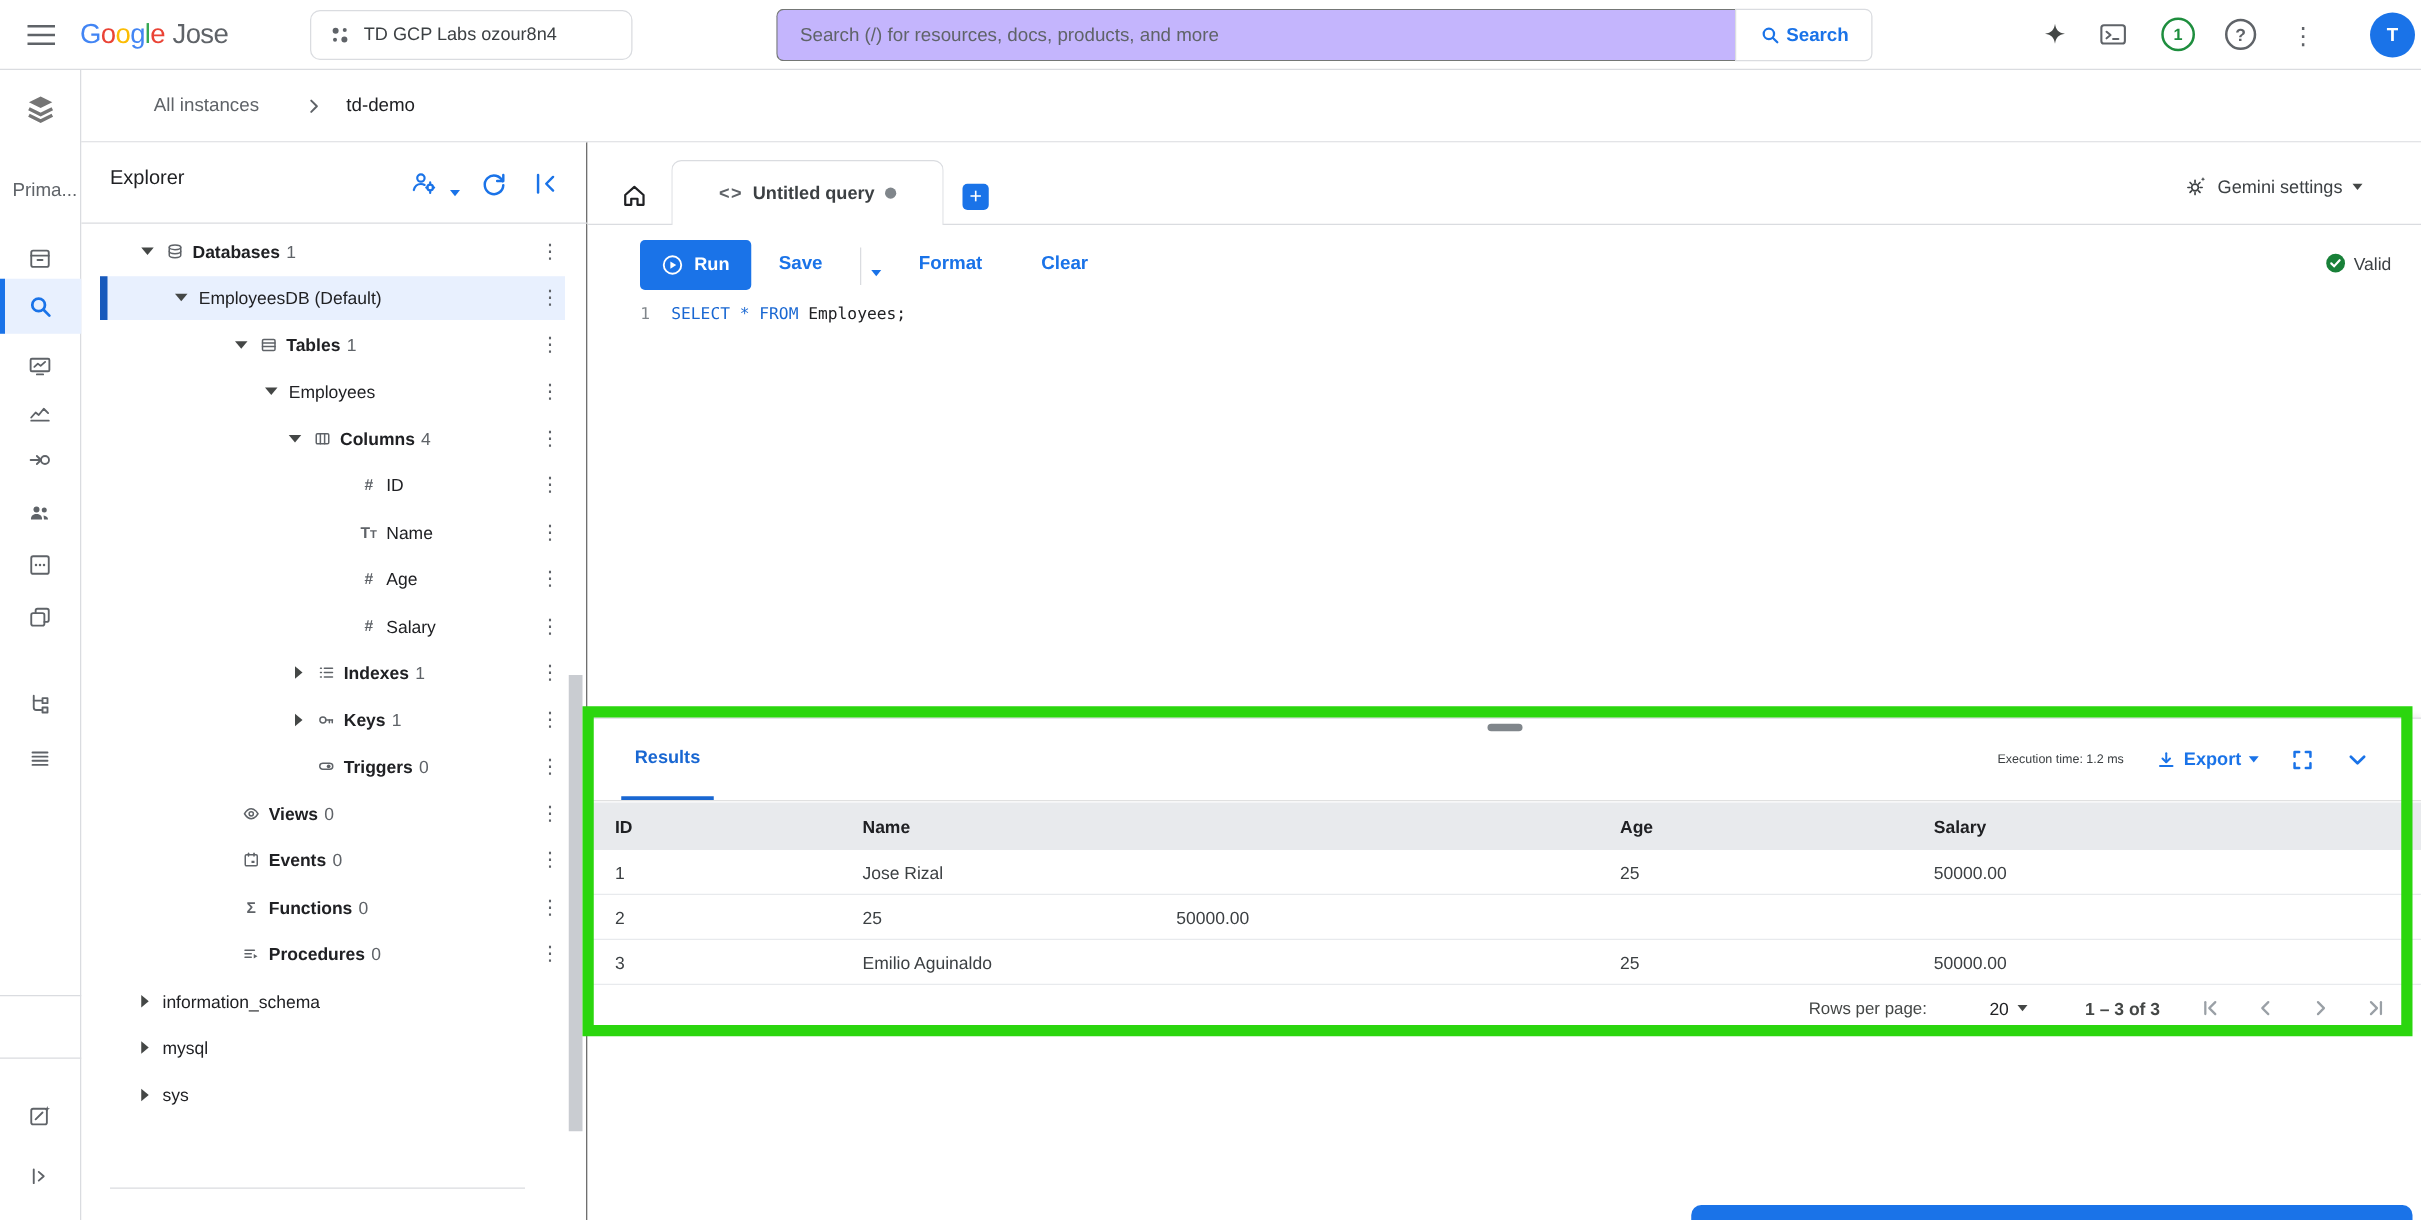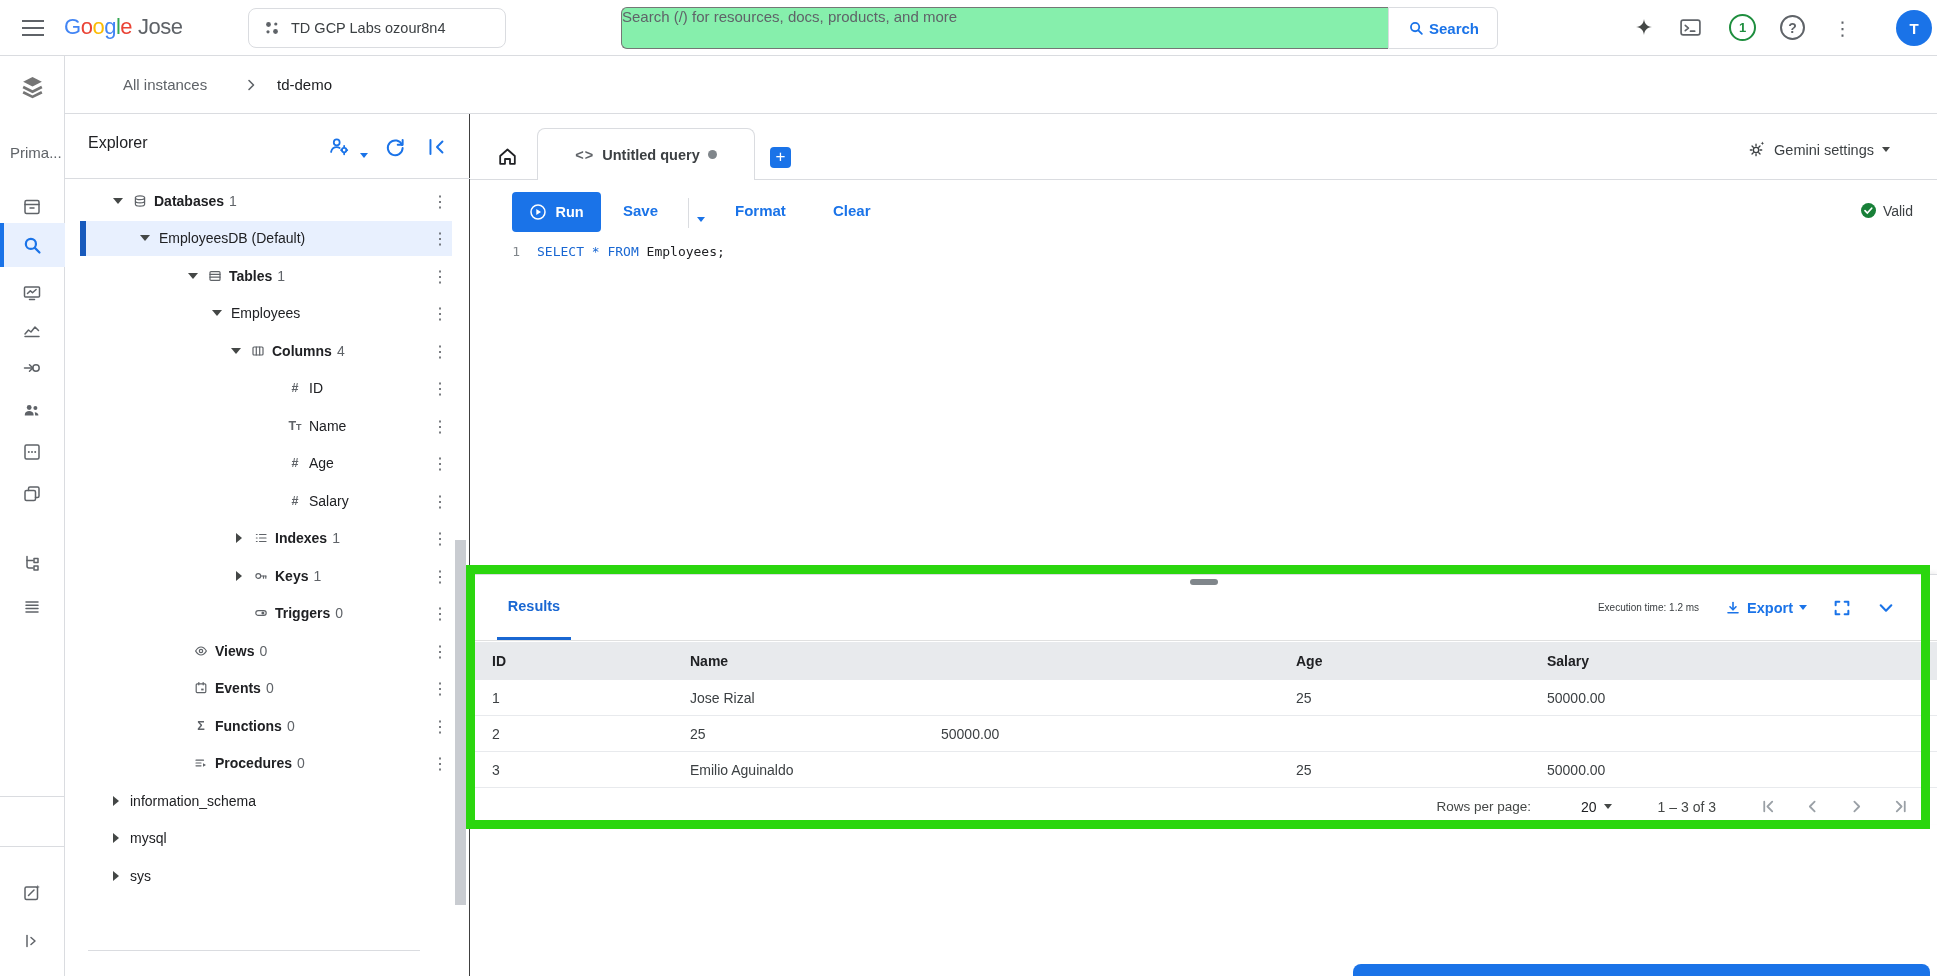--- a/index.html
+++ b/index.html
@@ -11,22 +11,22 @@
   svg.fill { fill:#5f6368; stroke:none; }
 
   
   #topbar { position:absolute; left:0; top:0; width:1937px; height:56px; background:#fff; border-bottom:1px solid #dadce0; z-index:5;}
   .ham { position:absolute; left:22px; top:20px; width:22px; height:16px; cursor:pointer; }
   .ham i { display:block; height:2px; background:#5f6368; margin-bottom:5px; }
   .logo { position:absolute; left:64px; top:14px; font-size:22px; letter-spacing:-.5px; white-space:nowrap; }
   .logo .cl { color:#5f6368; margin-left:6px; }
   .projbtn { position:absolute; left:248px; top:8px; width:258px; height:40px; border:1px solid #dadce0; border-radius:8px;
     display:flex; align-items:center; gap:10px; padding:0 14px; font-size:14.5px; color:#3c4043; background:#fff; cursor:pointer; }
-  .searchbox { position:absolute; left:621px; top:7px; width:767px; height:42px; background:#86efac; border:1px solid #747775;
-    border-right:none; border-radius:6px 0 0 6px; display:flex; color:#5f6368; font-size:15px; }
+  .searchbox { position:absolute; left:621px; top:7px; width:767px; height:42px; background:#c4b5fd; border:1px solid #747775;
+    border-right:none; border-radius:6px 0 0 6px; display:flex; align-items:center; padding-left:18px; color:#5f6368; font-size:15px; }
   .searchbtn { position:absolute; left:1388px; top:7px; width:110px; height:42px; background:#fff; border:1px solid #dadce0;
     border-radius:0 6px 6px 0; display:flex; align-items:center; justify-content:center; gap:4px; color:#1a73e8; font-size:15px; font-weight:600; cursor:pointer; }
   .tico { position:absolute; top:16px; cursor:pointer; }
   .notif { position:absolute; left:1729px; top:14px; width:27px; height:27px; border:2px solid #1e8e3e; border-radius:50%;
     color:#1e8e3e; font-size:13px; font-weight:700; display:flex; align-items:center; justify-content:center; cursor:pointer; }
   .help { position:absolute; left:1780px; top:15px; width:25px; height:25px; border:2px solid #5f6368; border-radius:50%;
     color:#5f6368; font-size:14px; font-weight:700; display:flex; align-items:center; justify-content:center; cursor:pointer; }
   .kebabtop { position:absolute; left:1833px; top:17px; font-size:19px; color:#5f6368; cursor:pointer; }
   .avatar { position:absolute; left:1896px; top:10px; width:36px; height:36px; border-radius:50%; background:#1a73e8;
     color:#fff; font-size:15px; font-weight:600; display:flex; align-items:center; justify-content:center; cursor:pointer; }
@@ -110,21 +110,21 @@
   .exportbtn { display:flex; align-items:center; gap:6px; color:#1a73e8; font-size:14.5px; font-weight:600; cursor:pointer; }
   .iconbtn { cursor:pointer; }
   .rtable-head { position:absolute; left:0; top:67px; width:1467px; height:38px; background:#e8eaed; display:flex; align-items:center; }
   .rc { padding-left:22px; font-size:14px; }
   .rc0{width:198px}.rc1{width:606px}.rc2{width:251px}.rc3{flex:1}
   .rtable-head .rc { font-weight:600; color:#202124; }
   .rrow { position:absolute; left:0; width:1467px; height:36px; display:flex; align-items:center; border-bottom:1px solid #e8eaed; color:#3c4043; }
   .rfoot { position:absolute; left:0; top:213px; width:1467px; height:37px; display:flex; align-items:center; justify-content:flex-end; padding-right:28px; }
   .rpp-label { font-size:13.5px; color:#444746; margin-right:50px; }
   .rpp-val { font-size:14px; color:#202124; display:flex; align-items:center; gap:7px; margin-right:46px; cursor:pointer; }
-  .range { font-size:14px; color:#444746; margin-right:44px; }
+  .range { font-size:14px; color:#444746; margin-right:32px;font-weight:bold; }
   .pag { display:flex; align-items:center; gap:27px; }
   .pag .iconbtn { cursor:default; }
 
   
   #greenbox { position:absolute; left:466px; top:565px; width:1464px; height:264px; border:9px solid #2bd60e; z-index:40; pointer-events:none; }
   #bluebar { position:absolute; left:1353px; top:964px; width:577px; height:12px; background:#1a73e8; border-radius:8px 8px 0 0; z-index:6; }
 </style>
 </head>
 <body>
 

